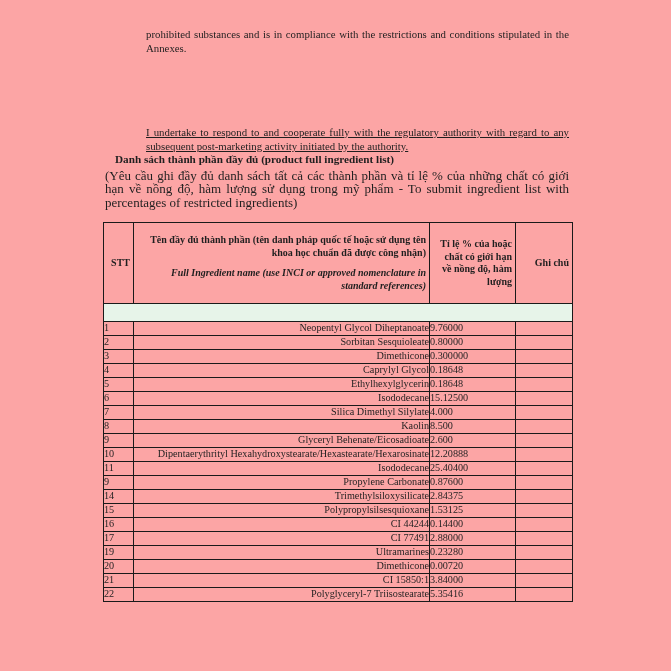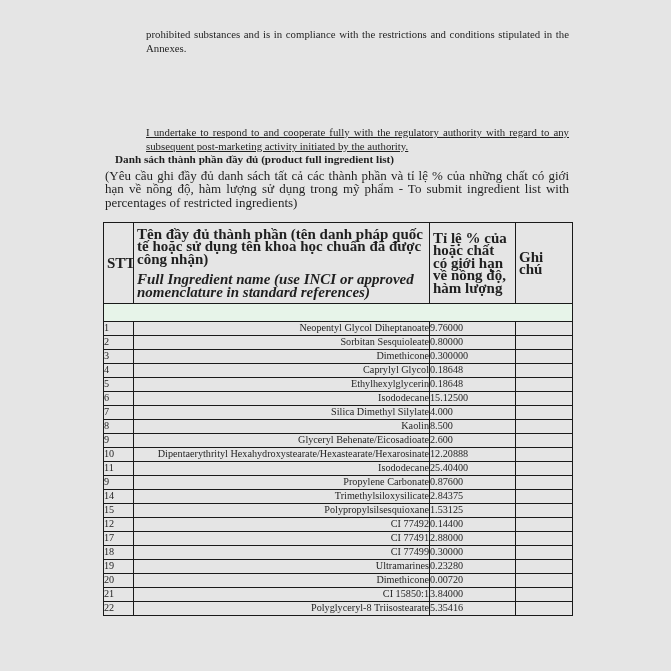--- a/index.html
+++ b/index.html
@@ -4,21 +4,21 @@
 <style>
   html,body{margin:0;padding:0;}
   body{
     width:671px;height:671px;
     background:#ffffff;
     font-family:"Liberation Serif", serif;
     color:#1f1f1f;
     position:relative;
     overflow:hidden;
   }
-  .page{position:absolute;inset:0;background:#e5e5e5;}
+  .page{position:absolute;inset:0;background:#fca5a5;}
   .para{
     position:absolute;
     left:146px;width:423px;
     font-size:10.8px;line-height:13.6px;
     text-align:justify;
   }
   .para .chk{font-size:11.5px;margin-right:6px;}
   .heading{
     position:absolute;left:105px;width:464px;
     font-size:11.2px;font-weight:bold;line-height:14px;margin-left:10px;
@@ -35,22 +35,22 @@
     font-size:10.2px;
   }
   table.ing td,table.ing th{
     border:1.4px solid #1a1a1a;
     padding:0;
     vertical-align:middle;
     overflow:hidden;
   }
   tr.hdr th{
     height:76px;
-    font-size:15px;line-height:12.5px;
-    text-align:left;font-weight:bold;
+    font-size:10px;line-height:12.5px;
+    text-align:right;font-weight:bold;
     padding:2px 3px;
   }
   tr.hdr .en{font-style:italic;display:block;margin-top:8px;}
   tr.hl td{
     height:17px;
     background:#e7f4e9;
   }
   tr.data td{
     height:13px;
     line-height:12.5px;
@@ -188,39 +188,33 @@
     </tr>
 
     <tr class="data">
       <td class="c-stt">15</td>
       <td class="c-name">Polypropylsilsesquioxane</td>
       <td class="c-pct">1.53125</td>
       <td class="c-note"></td>
     </tr>
 
     <tr class="data">
-      <td class="c-stt">12</td>
-      <td class="c-name">CI 77492</td>
+      <td class="c-stt">16</td>
+      <td class="c-name">CI 44244</td>
       <td class="c-pct">0.14400</td>
       <td class="c-note"></td>
     </tr>
 
     <tr class="data">
       <td class="c-stt">17</td>
       <td class="c-name">CI 77491</td>
       <td class="c-pct">2.88000</td>
       <td class="c-note"></td>
     </tr>
 
-    <tr class="data">
-      <td class="c-stt">18</td>
-      <td class="c-name">CI 77499</td>
-      <td class="c-pct">0.30000</td>
-      <td class="c-note"></td>
-    </tr>
 
     <tr class="data">
       <td class="c-stt">19</td>
       <td class="c-name">Ultramarines</td>
       <td class="c-pct">0.23280</td>
       <td class="c-note"></td>
     </tr>
 
     <tr class="data">
       <td class="c-stt">20</td>
@@ -231,20 +225,20 @@
 
     <tr class="data">
       <td class="c-stt">21</td>
       <td class="c-name">CI 15850:1</td>
       <td class="c-pct">3.84000</td>
       <td class="c-note"></td>
     </tr>
 
     <tr class="data">
       <td class="c-stt">22</td>
-      <td class="c-name">Polyglyceryl-8 Triisostearate</td>
+      <td class="c-name">Polyglyceryl-7 Triisostearate</td>
       <td class="c-pct">5.35416</td>
       <td class="c-note"></td>
     </tr>
   </tbody>
   </table>
 
 </div>
 
 </body></html>

